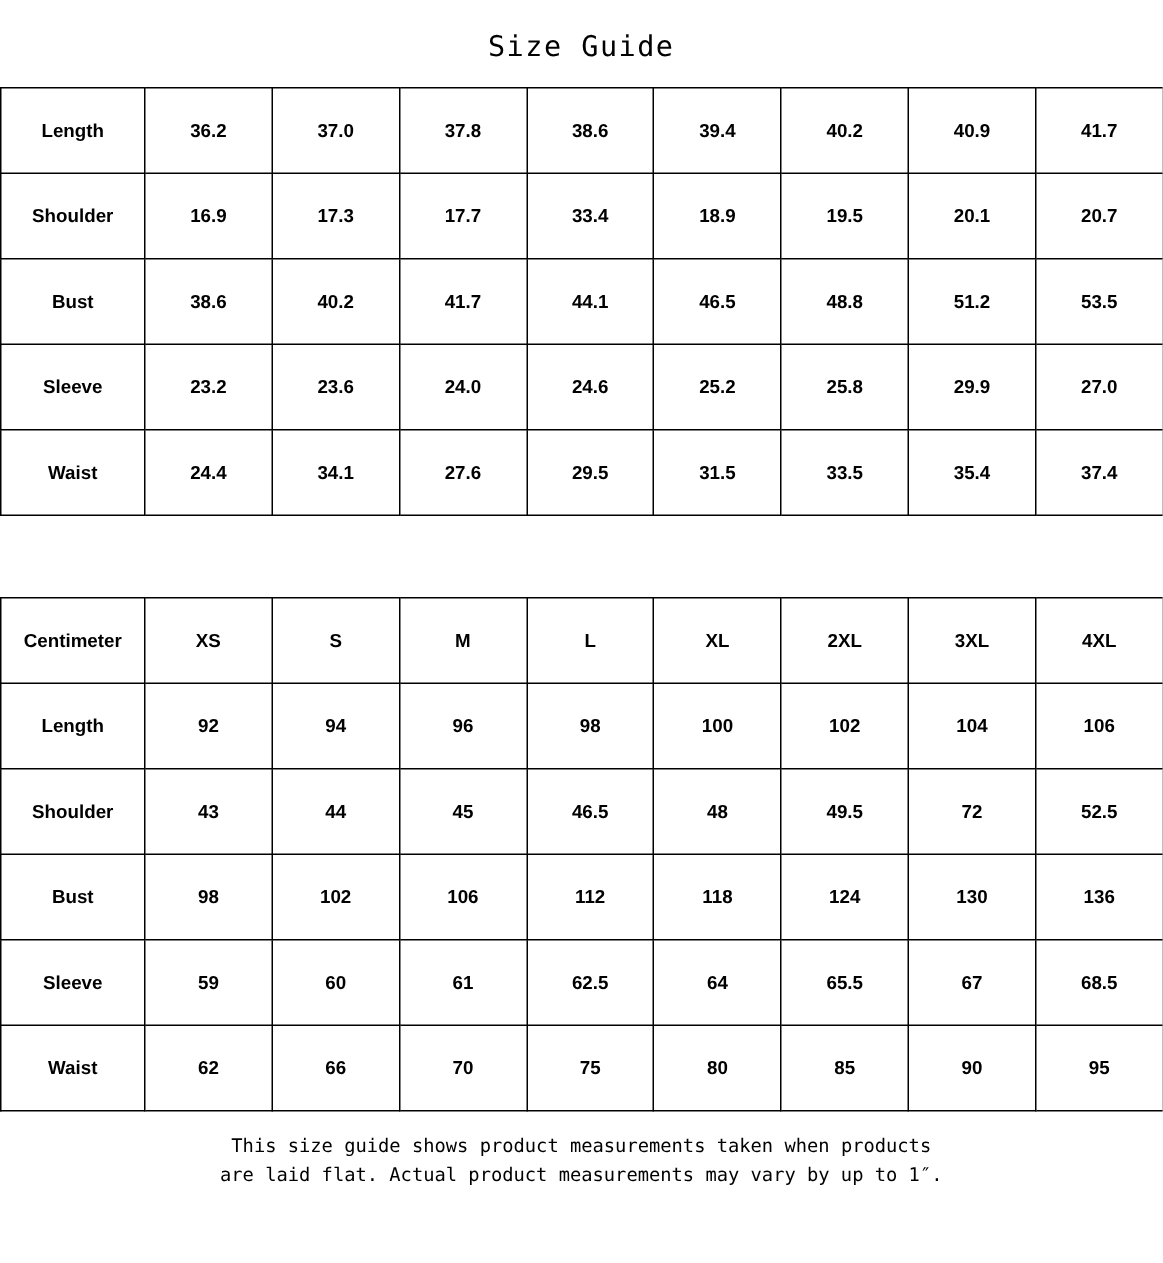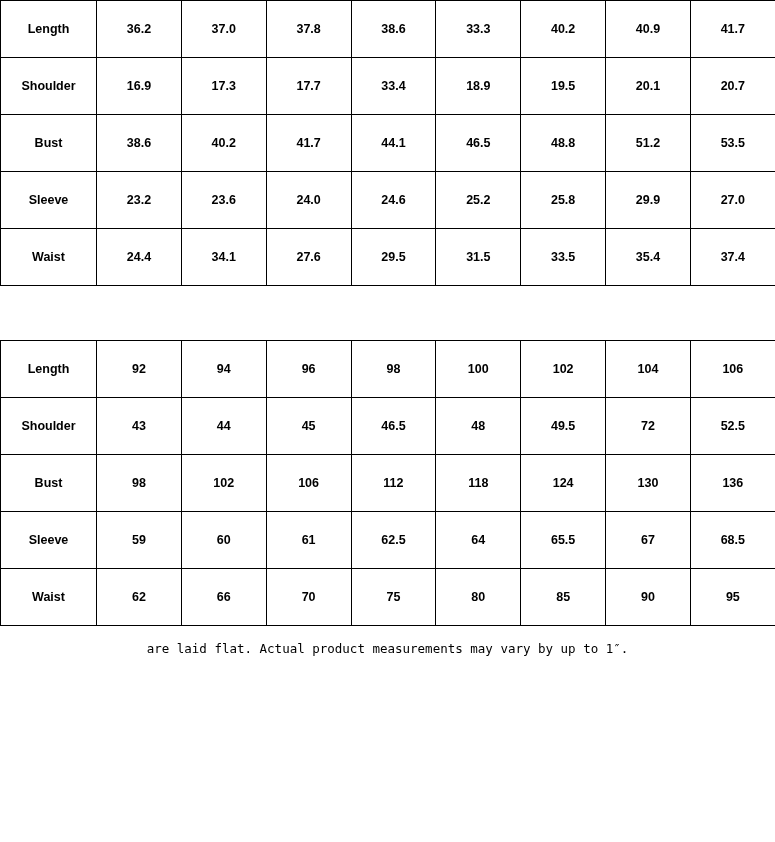--- a/index.html
+++ b/index.html
@@ -75,41 +75,42 @@
     padding-right: 30px;
     color: #000;
   }
   .note div { white-space: nowrap; }
 </style>
 </head>
 <body>
 
 <div class="page">
 
+  <div class="title">Size Guide</div>
 
   <table class="size-table">
     <colgroup>
       <col class="c0">
         <col class="cx">
         <col class="cx">
         <col class="cx">
         <col class="cx">
       <col class="cx">
         <col class="cx">
         <col class="cx">
         <col class="cx">
     </colgroup>
     <tbody>
       <tr>
         <td class="row-label">Length</td>
         <td class="value">36.2</td>
         <td class="value">37.0</td>
         <td class="value">37.8</td>
         <td class="value">38.6</td>
-        <td class="value">33.3</td>
+        <td class="value">39.4</td>
         <td class="value">40.2</td>
         <td class="value">40.9</td>
         <td class="value">41.7</td>
       </tr>
       <tr>
         <td class="row-label">Shoulder</td>
         <td class="value">16.9</td>
         <td class="value">17.3</td>
         <td class="value">17.7</td>
         <td class="value">33.4</td>
@@ -162,20 +163,31 @@
         <col class="cx">
         <col class="cx">
         <col class="cx">
         <col class="cx">
       <col class="cx">
         <col class="cx">
         <col class="cx">
         <col class="cx">
     </colgroup>
     <tbody>
+      <tr class="header-row">
+        <td class="unit-head">Centimeter</td>
+        <td>XS</td>
+        <td>S</td>
+        <td>M</td>
+        <td>L</td>
+        <td>XL</td>
+        <td>2XL</td>
+        <td>3XL</td>
+        <td>4XL</td>
+      </tr>
       <tr>
         <td class="row-label">Length</td>
         <td class="value">92</td>
         <td class="value">94</td>
         <td class="value">96</td>
         <td class="value">98</td>
         <td class="value">100</td>
         <td class="value">102</td>
         <td class="value">104</td>
         <td class="value">106</td>
@@ -221,16 +233,17 @@
         <td class="value">75</td>
         <td class="value">80</td>
         <td class="value">85</td>
         <td class="value">90</td>
         <td class="value">95</td>
       </tr>
     </tbody>
   </table>
 
   <div class="note">
+    <div>This size guide shows product measurements taken when products</div>
     <div>are laid flat. Actual product measurements may vary by up to 1″.</div>
   </div>
 
 </div>
 
 </body></html>

